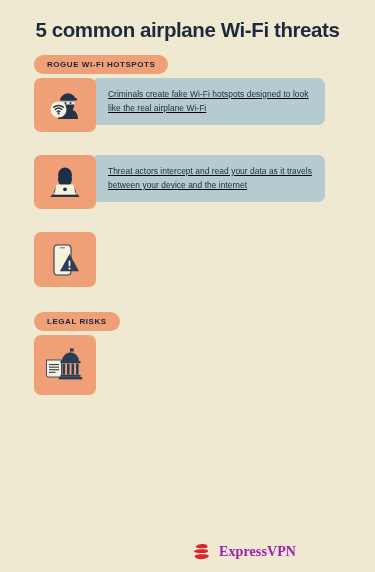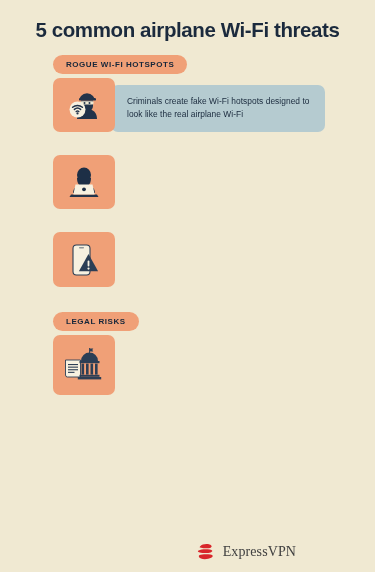--- a/index.html
+++ b/index.html
@@ -33,40 +33,41 @@
   }
   .threats {
     position: absolute;
     top: 53px;
     left: 0;
     width: 375px;
   }
   .threat {
     position: relative;
     margin-bottom: 23px;
-    padding-left: 53px;
+    padding-left: 34px;
     padding-right: 50px;
     box-sizing: border-box;
   }
   .tag {
     display: inline-block;
     background: #f0a077;
     color: #15263a;
     font-size: 8px;
     font-weight: bold;
     letter-spacing: 0.55px;
     padding: 5px 13px 5px 13px;
     border-radius: 11px;
     margin-bottom: 4px;
     white-space: nowrap;
     text-transform: uppercase;
   }
   .row {
     display: flex;
-    align-items: flex-end;
+    align-items: flex-start;
+    text-decoration: underline;
   }
   .icon-box {
     width: 62px;
     min-width: 62px;
     background: #f0a077;
     border-radius: 7px;
     display: flex;
     align-items: center;
     justify-content: center;
     position: relative;
@@ -98,22 +99,22 @@
     position: absolute;
     bottom: 11px;
     right: 14px;
     display: flex;
     align-items: center;
     gap: 6px;
   }
   .logo-text {
     font-family: "Liberation Serif", serif;
     font-size: 14px;
-    color: #404040;
-    font-weight: normal;
+    color: #a21caf;
+    font-weight: bold;
     letter-spacing: 0.1px;
   }
   .logo-mark { display: block; }
   svg { display: block; }
 </style>
 </head>
 <body>
 
 <div class="page">
 
@@ -163,20 +164,23 @@
               <path d="M13 16 c0 6 3 9 7 9 c4 0 7 -3 7 -9 z" fill="#1d2f46"></path>
 
               <path d="M9 31 c0 -5 4.5 -8.5 11 -8.5 c6.5 0 11 3.5 11 8.5 z" fill="#1d2f46"></path>
 
               <path d="M7 32.5 h26 l1.5 2.6 h-29 z" fill="#22334a"></path>
 
               <path d="M11.5 22.5 h17 l2.2 10 h-21.4 z" fill="#f7f1e0"></path>
               <circle cx="20" cy="27.3" r="1.9" fill="#1d2f46"></circle>
             </svg>
           </span>
+        </div>
+        <div class="body-box">
+          <div class="body-text">Threat actors intercept and read your data as it travels between your device and the internet</div>
         </div>
       </div>
     </div>
 
     <div class="threat">
     </div>
 
     <div class="threat">
       <div class="row">
         <div class="icon-box h4">

